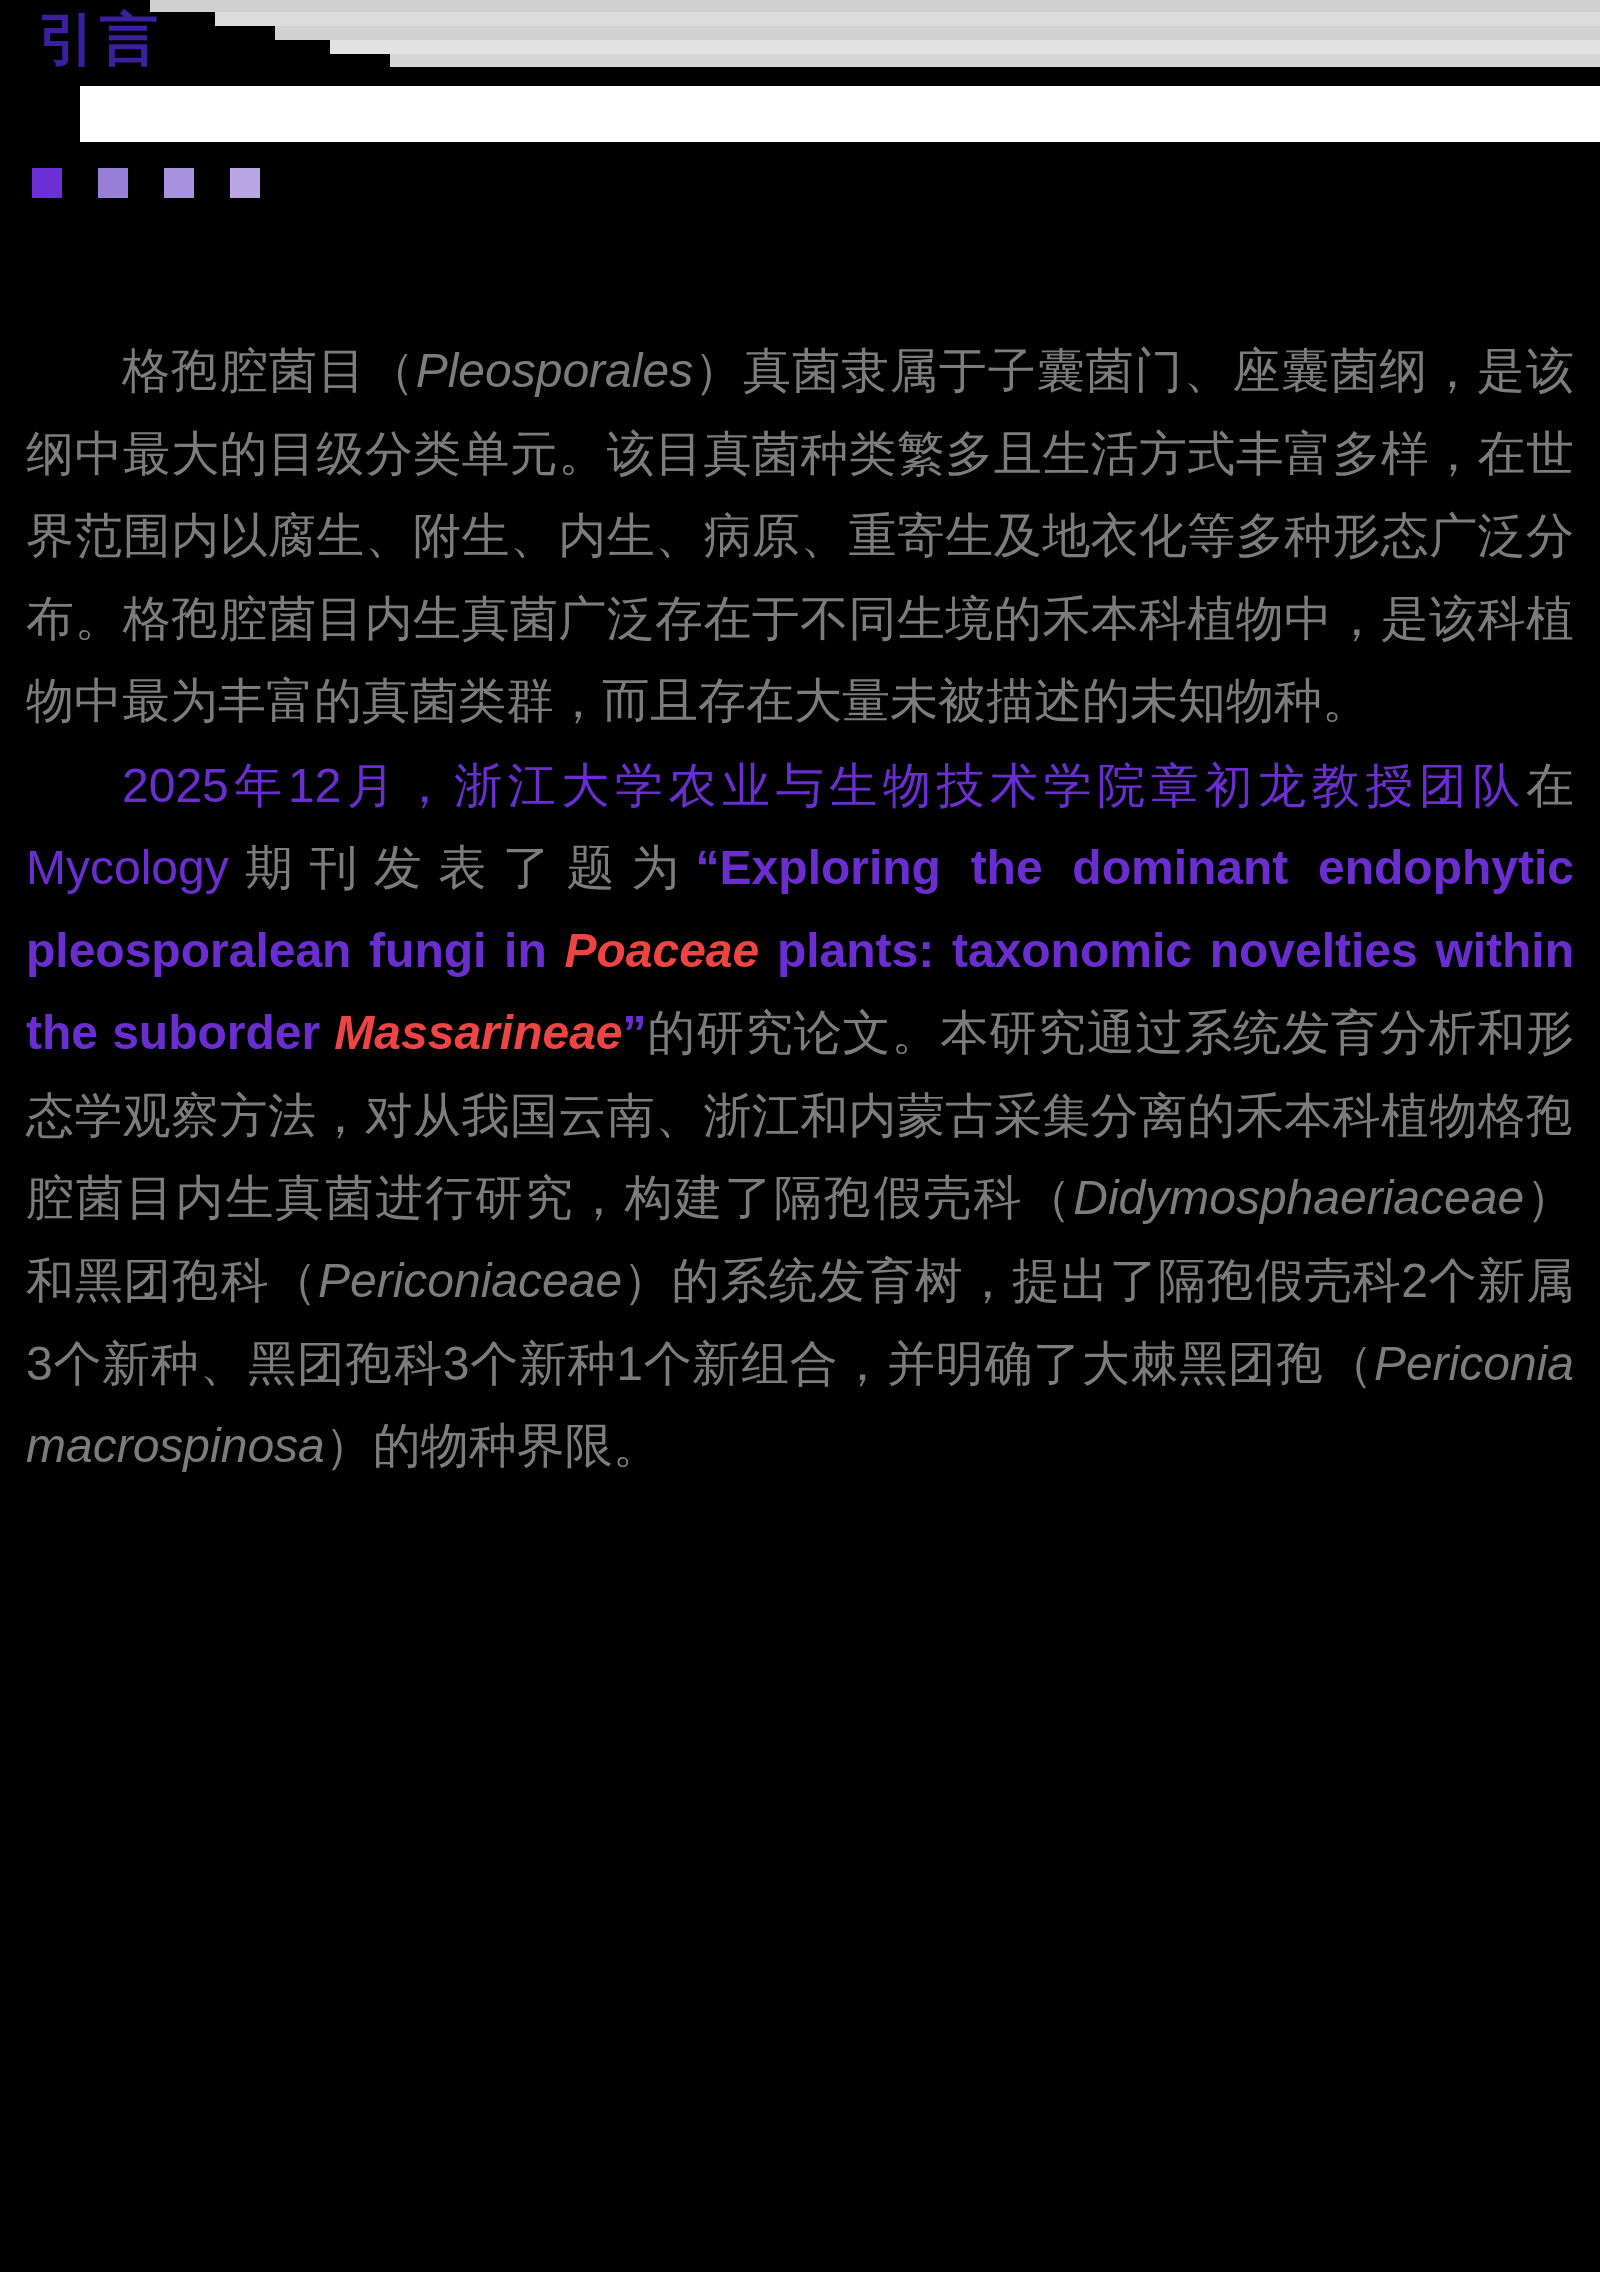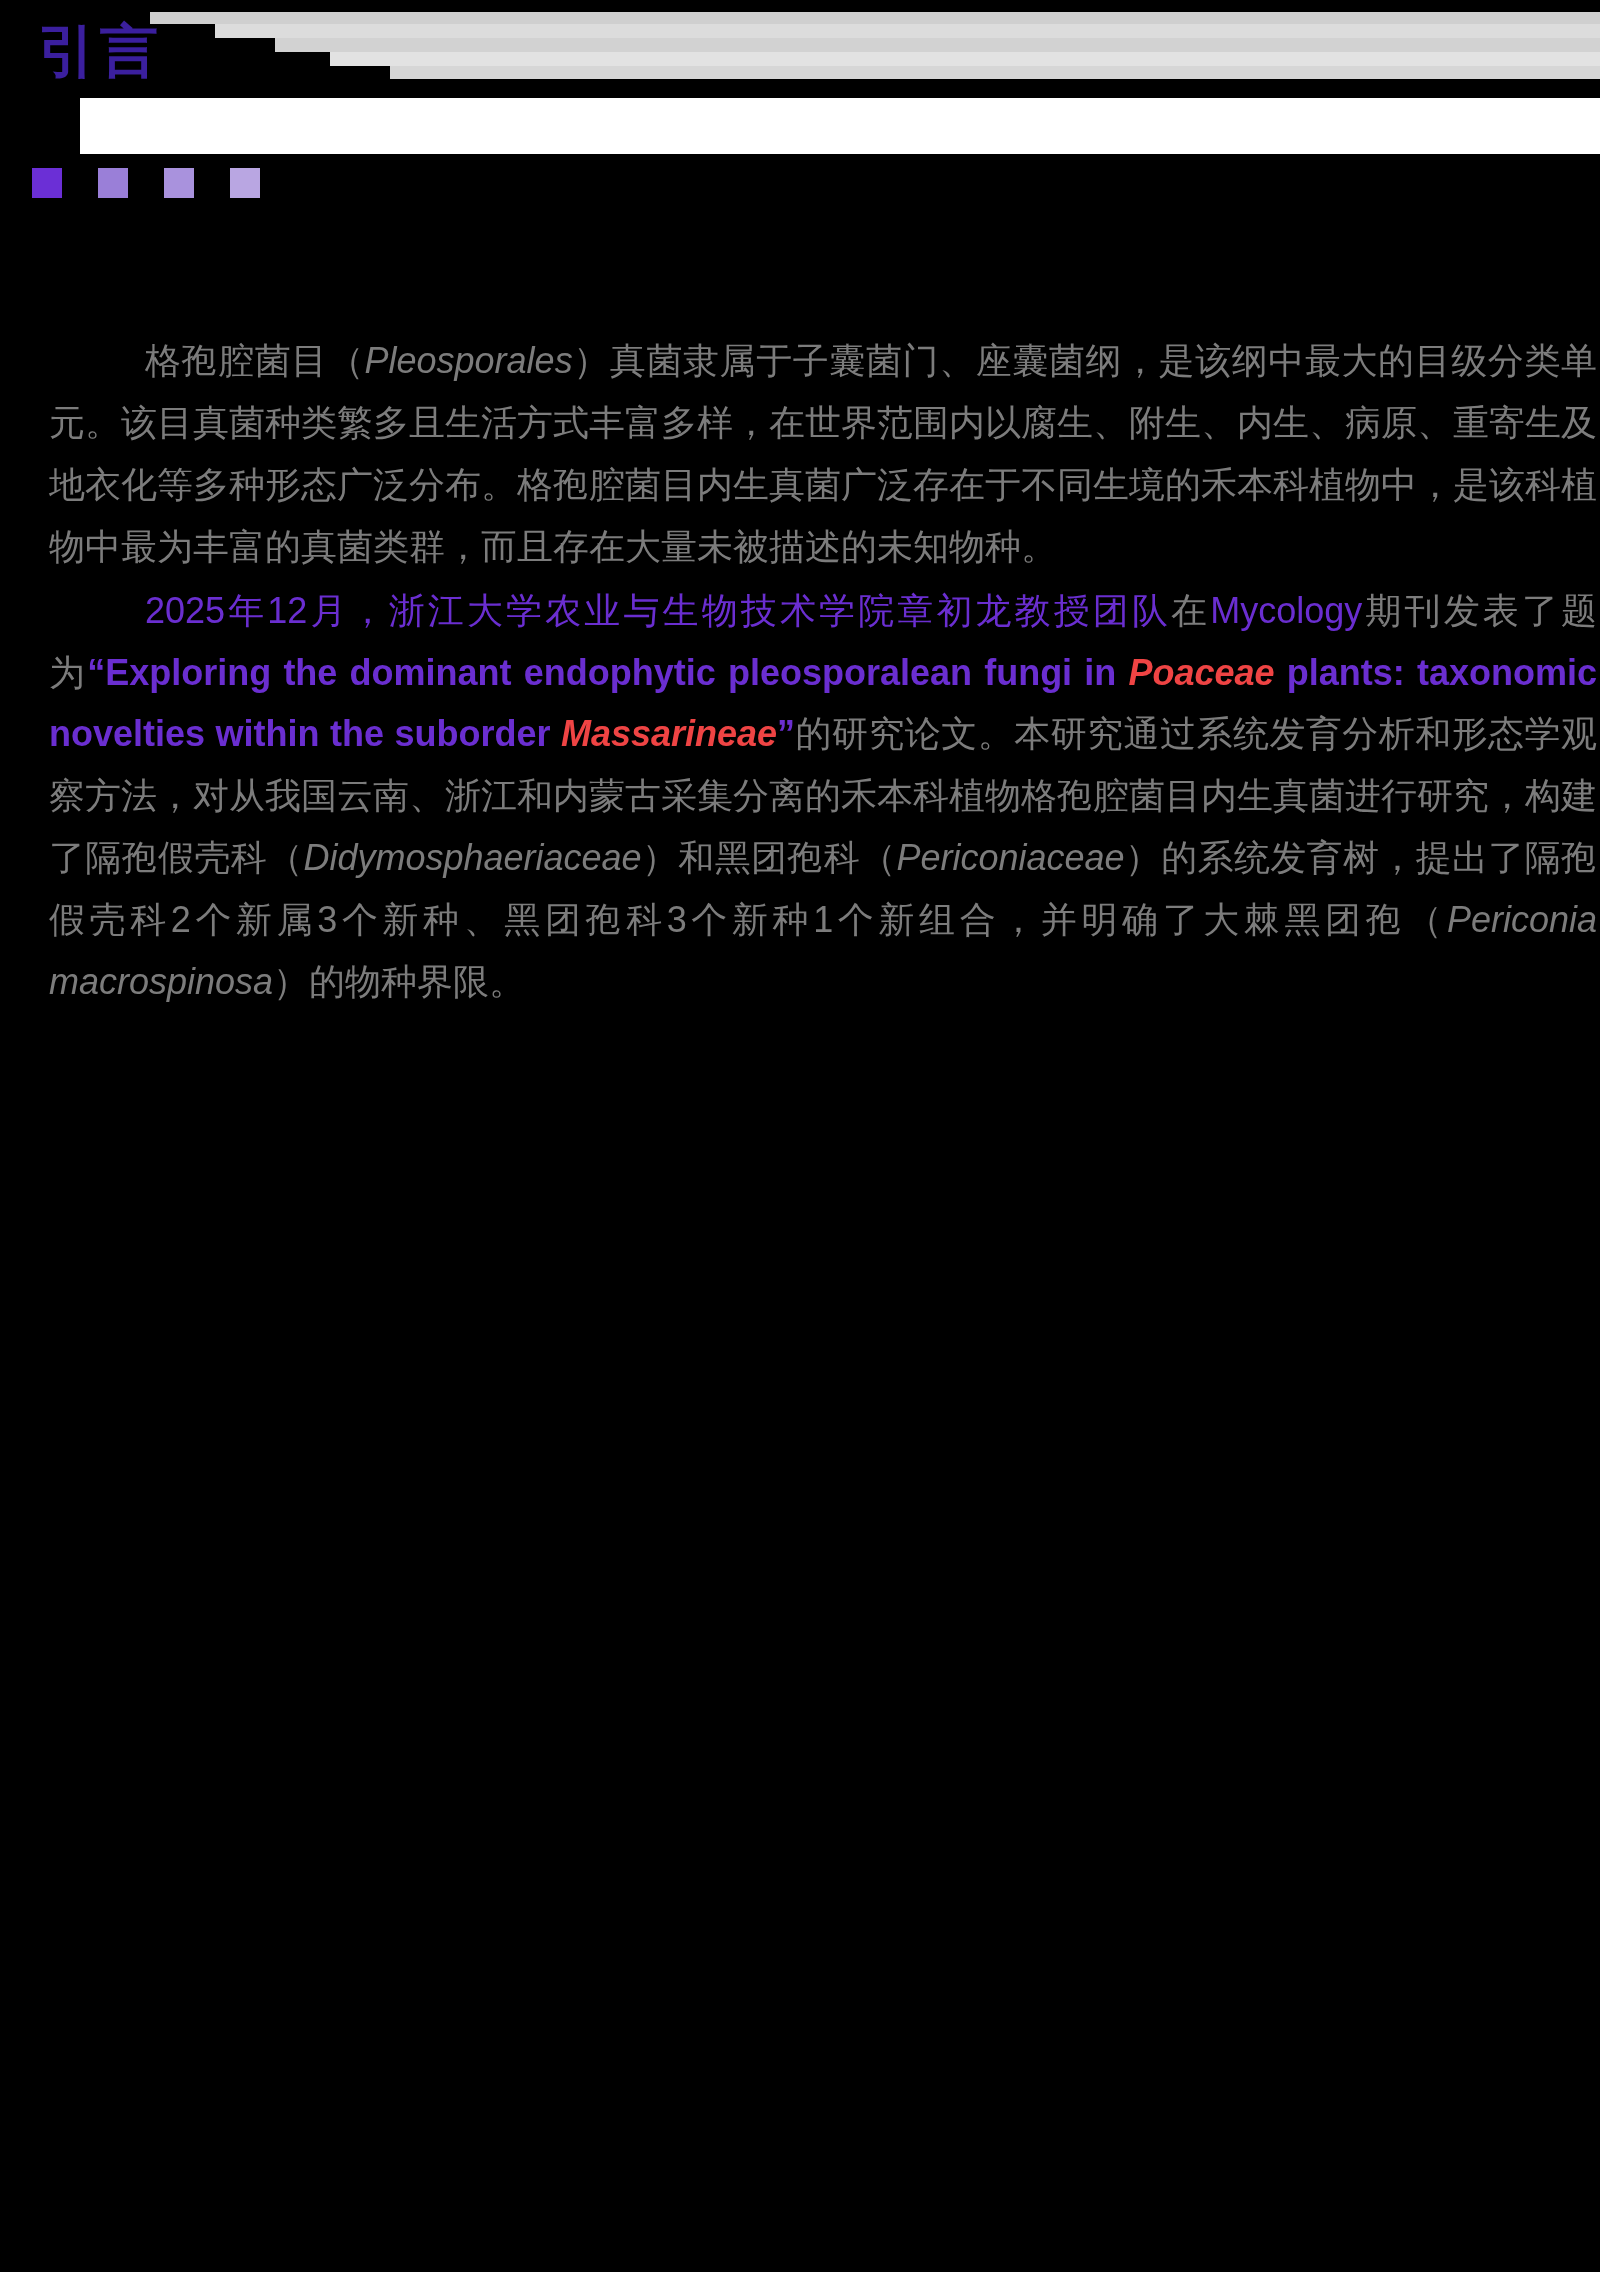--- a/index.html
+++ b/index.html
@@ -11,21 +11,21 @@
     width: 1600px;
     height: 2272px;
     position: relative;
     overflow: hidden;
     font-family: "Liberation Sans", sans-serif;
   }
 
   
   .header {
     position: absolute;
-    left: 0; top: 12px;
+    left: 0; top: 0;
     width: 1600px;
     height: 150px;
     text-decoration: underline;
   }
   
   .ribbon {
     position: absolute;
     background: #d9d9d9;
   }
   .ribbon.r1 { left: 150px;  top: 0px;  width: 1450px; height: 12px; background:#cfcfcf; }
@@ -63,26 +63,25 @@
   .sq.s2 { background: #9a7fd8; }
   .sq.s3 { background: #a992dd; }
   .sq.s4 { background: #b9a6e2; }
 
   
   .article {
     position: absolute;
     left: 26px;
     top: 330px;
     width: 1548px;
-    font-size: 36px;
+    font-size: 48px;
     line-height: 1.72;
     color: #7c7c7c;
     text-align: justify;
     text-justify: inter-character;
-    margin-left: 23px;
   }
   .para { margin: 0 0 2px 0; text-indent: 96px; }
   .ital { font-style: italic; }
 
   .hl {
     color: #6a2ed0;
     font-weight: normal;
   }
   .hl-en {
     color: #6a2ed0;

